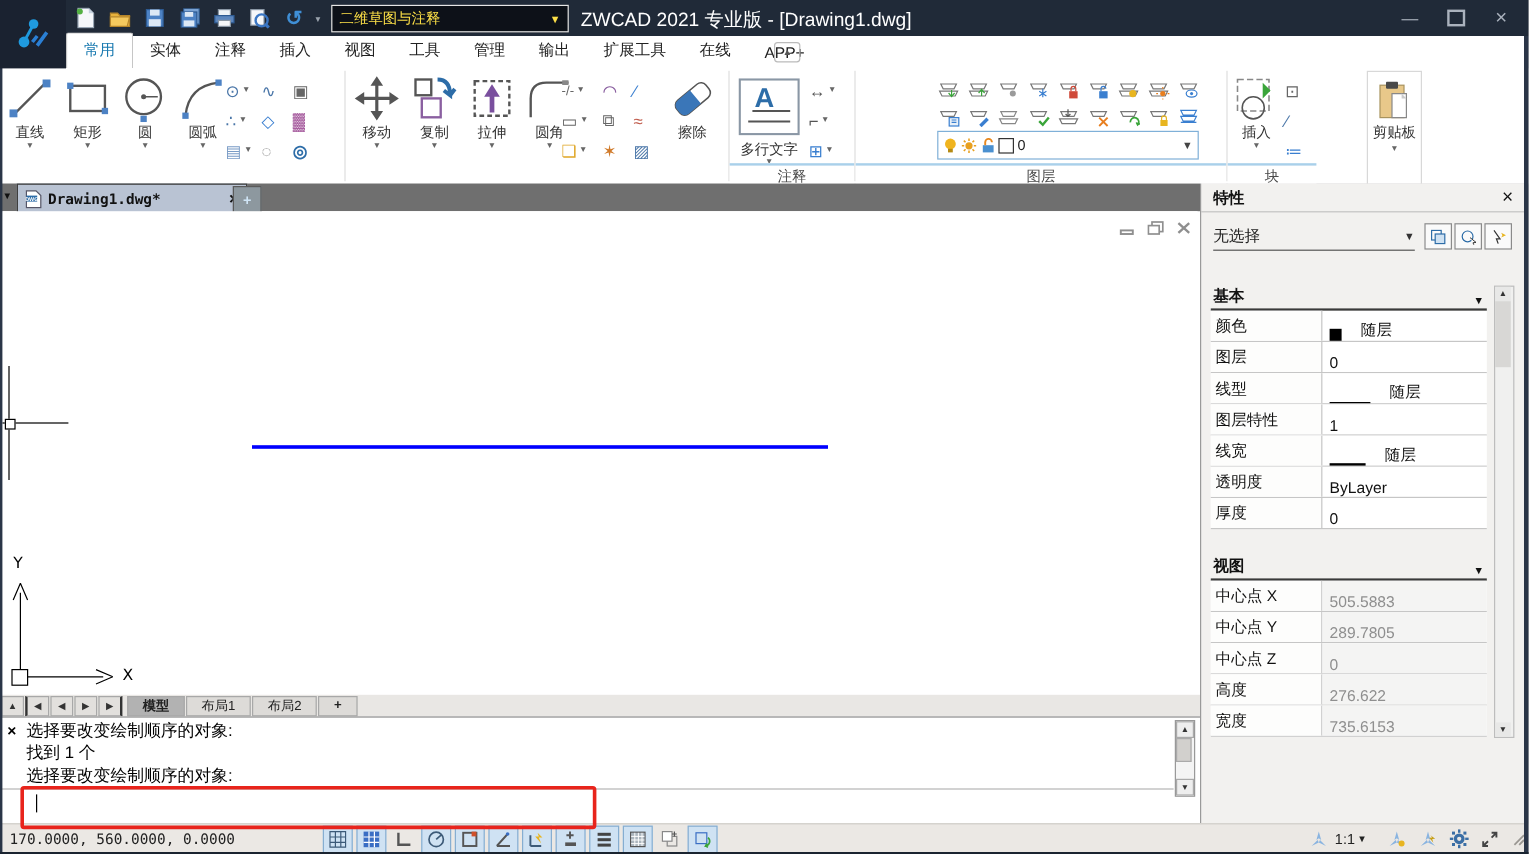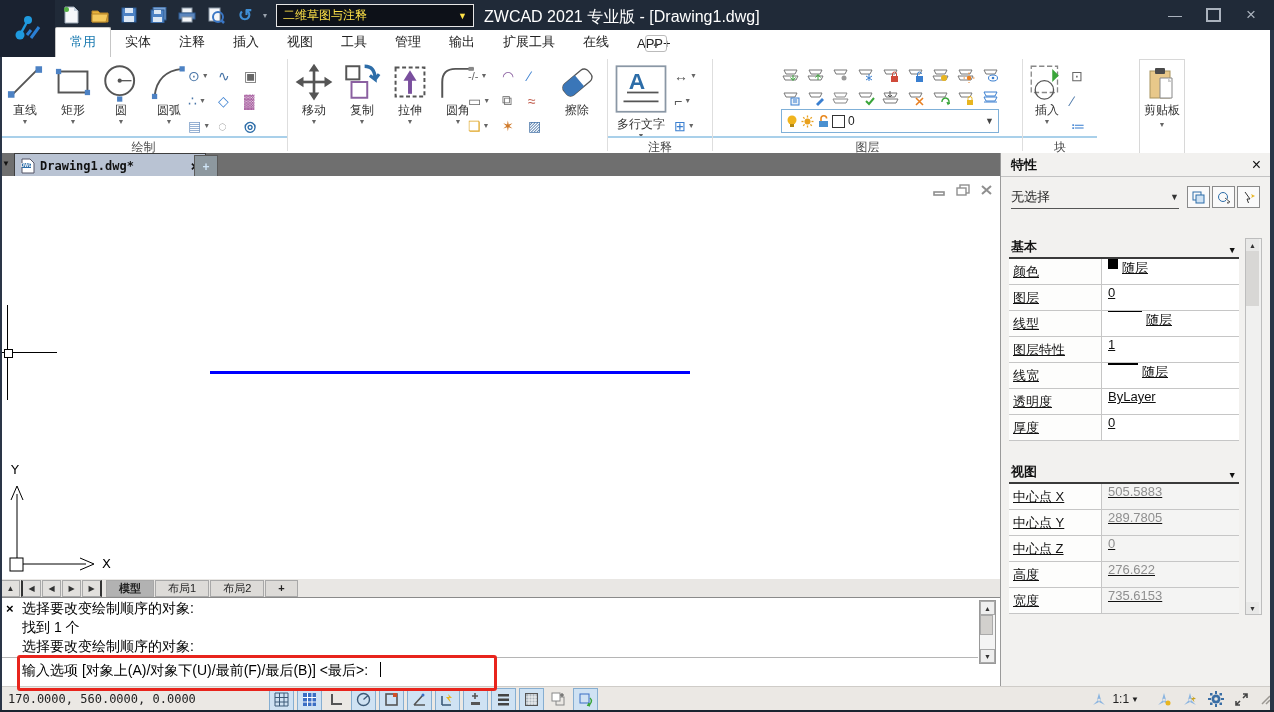--- a/index.html
+++ b/index.html
@@ -72,23 +72,23 @@
   .propwrap{left:1000px;top:153px;width:270px;height:533px;background:#f2f1ef;border-left:1px solid #9a9a9a;}
   .proptitle{position:absolute;left:0;top:0;width:270px;height:24px;border-bottom:1px solid #c3c3c3;
              display:flex;align-items:center;justify-content:space-between;padding:0 10px;box-sizing:border-box;
              font-weight:bold;font-size:13px;color:#111;}
   .selrow{position:absolute;left:10px;top:33px;width:168px;height:22px;border-bottom:1px solid #555;
           display:flex;align-items:center;justify-content:space-between;font-size:13px;color:#222;}
   .qbtn{width:21px;height:20px;border:1px solid #8a8a8a;background:#fafafa;display:flex;align-items:center;justify-content:center;}
   .sect{position:absolute;left:8px;width:230px;font-size:13px;color:#111;}
   .secthead{display:flex;justify-content:space-between;align-items:flex-end;font-weight:bold;height:18px;
             border-bottom:2px solid #3a3a3a;padding:0 4px 1px 2px;font-family:Liberation Mono, monospace;}
-  .prow{display:flex;height:25px;border-bottom:1px solid #c6c6c6;align-items:center;background:#fff;text-decoration:underline;}
+  .prow{display:flex;height:25px;border-bottom:1px solid #c6c6c6;align-items:center;background:#fff;}
   .prow .pl{width:88px;padding-left:4px;border-right:1px solid #c6c6c6;height:100%;display:flex;align-items:center;background:#fdfdfc;}
-  .prow .pv{flex:1;padding-left:6px;display:flex;align-items:flex-start;gap:4px;height:100%;}
+  .prow .pv{flex:1;padding-left:6px;display:flex;align-items:flex-end;gap:16px;height:100%;}
   .prow.ro .pv{color:#8f8f8f;background:#f4f4f3;}
   .pscroll{position:absolute;left:244px;top:85px;width:15px;height:375px;background:#f0f0ef;border:1px solid #bdbdbd;}
   .ucslabel{font-size:13px;color:#000;font-family:"DejaVu Sans",sans-serif;}
   svg{display:block;}
 </style>
 </head>
 <body>
 
 <div class="stage">
 
@@ -238,21 +238,20 @@
           </span>
         <span class="scell" style="color:#3a7fd0;">◇</span>
         <span class="scell" style="color:#a85fa0;">▓</span>
         <span class="scell">
             <span style="color:#7a9cc6;">▤</span>
             <span class="cr">▼</span>
           </span>
         <span class="scell" style="color:#666;">◌</span>
         <span class="scell" style="color:#2d6da8;font-weight:bold;">◎</span>
       </div>
-      <div class="plabel">绘制</div>
     </div>
     <div class="vsep" style="left:287px;"></div>
 
     <div class="panel" style="left:288px;width:319px;">
       <div class="bigrow" style="left:5px;">
         <div class="bigbtn">
           <svg class="ic32" viewBox="0 0 32 32">
               <path d="M16 2 L12 8 h8 z M16 30 L12 24 h8 z M2 16 L8 12 v8 z M30 16 L24 12 v8 z" fill="#555"></path>
               <line x1="16" y1="6" x2="16" y2="26" stroke="#555" stroke-width="2"></line>
               <line x1="6" y1="16" x2="26" y2="16" stroke="#555" stroke-width="2"></line>
@@ -591,21 +590,20 @@
     <span class="ltab" style="font-weight:bold;">+</span>
   </div>
 
   <div class="abs cmdarea">
     <span class="abs" style="left:6px;top:3px;font-weight:bold;font-size:13px;">×</span>
     <div class="cmdline" style="top:2px;">选择要改变绘制顺序的对象:</div>
     <div class="cmdline" style="top:21px;">找到 1 个</div>
     <div class="cmdline" style="top:40px;">选择要改变绘制顺序的对象:</div>
     <div class="cmdsep"></div>
     <div class="cmdline" style="top:64px;">
-      <span>输入选项 [对象上(A)/对象下(U)/最前(F)/最后(B)] &lt;最后&gt;:</span>
       <span style="display:inline-block;width:1px;height:15px;background:#000;margin-left:8px;vertical-align:-2px;"></span>
     </div>
     <div class="vscroll">
       <div class="sbtn" style="margin:0;">▲</div>
       <div style="width:13px;height:20px;background:#d2d0cd;border:1px solid #aaa;box-sizing:border-box;"></div>
       <div class="sbtn" style="position:absolute;bottom:0;">▼</div>
     </div>
   </div>
   <div class="abs redbox"></div>
 

